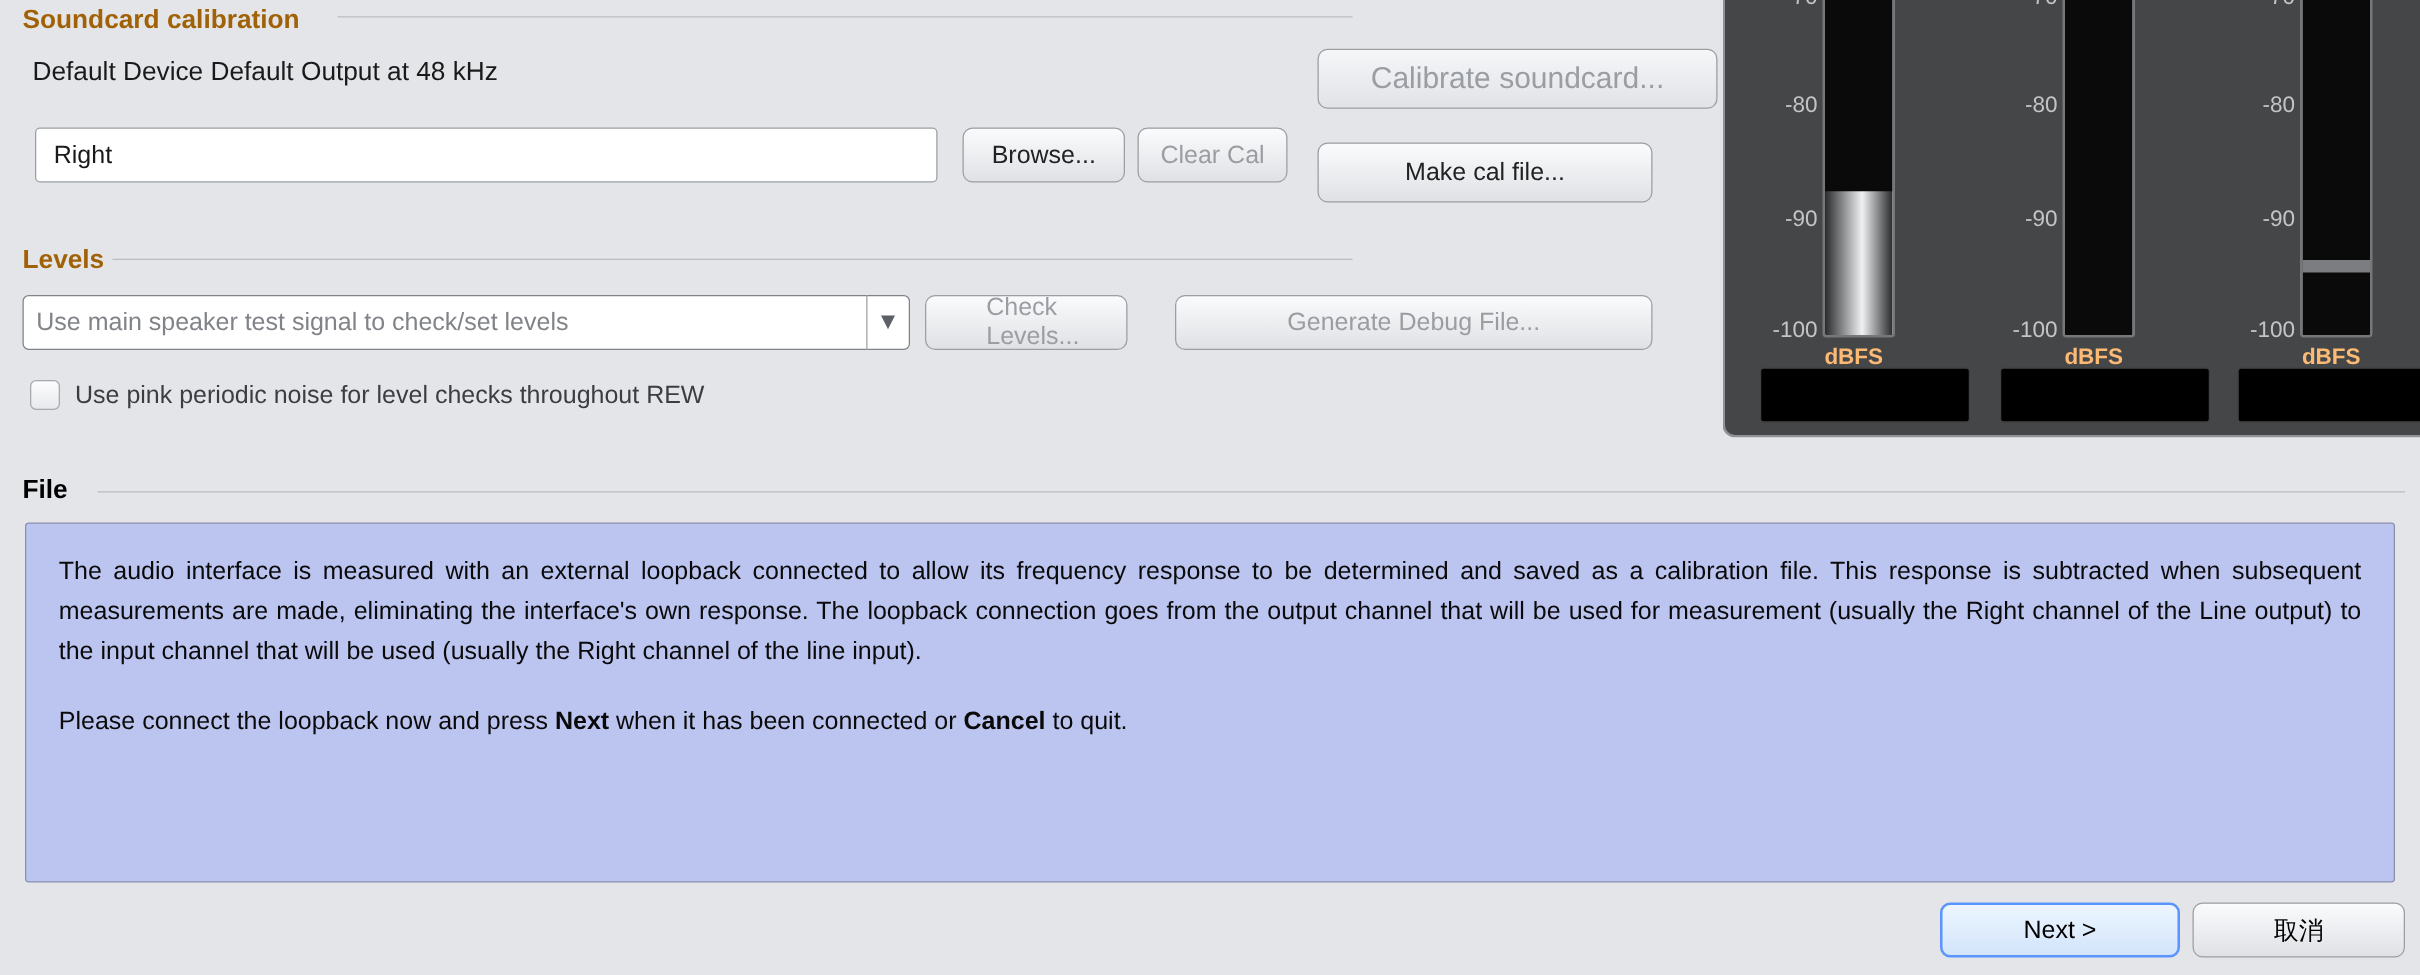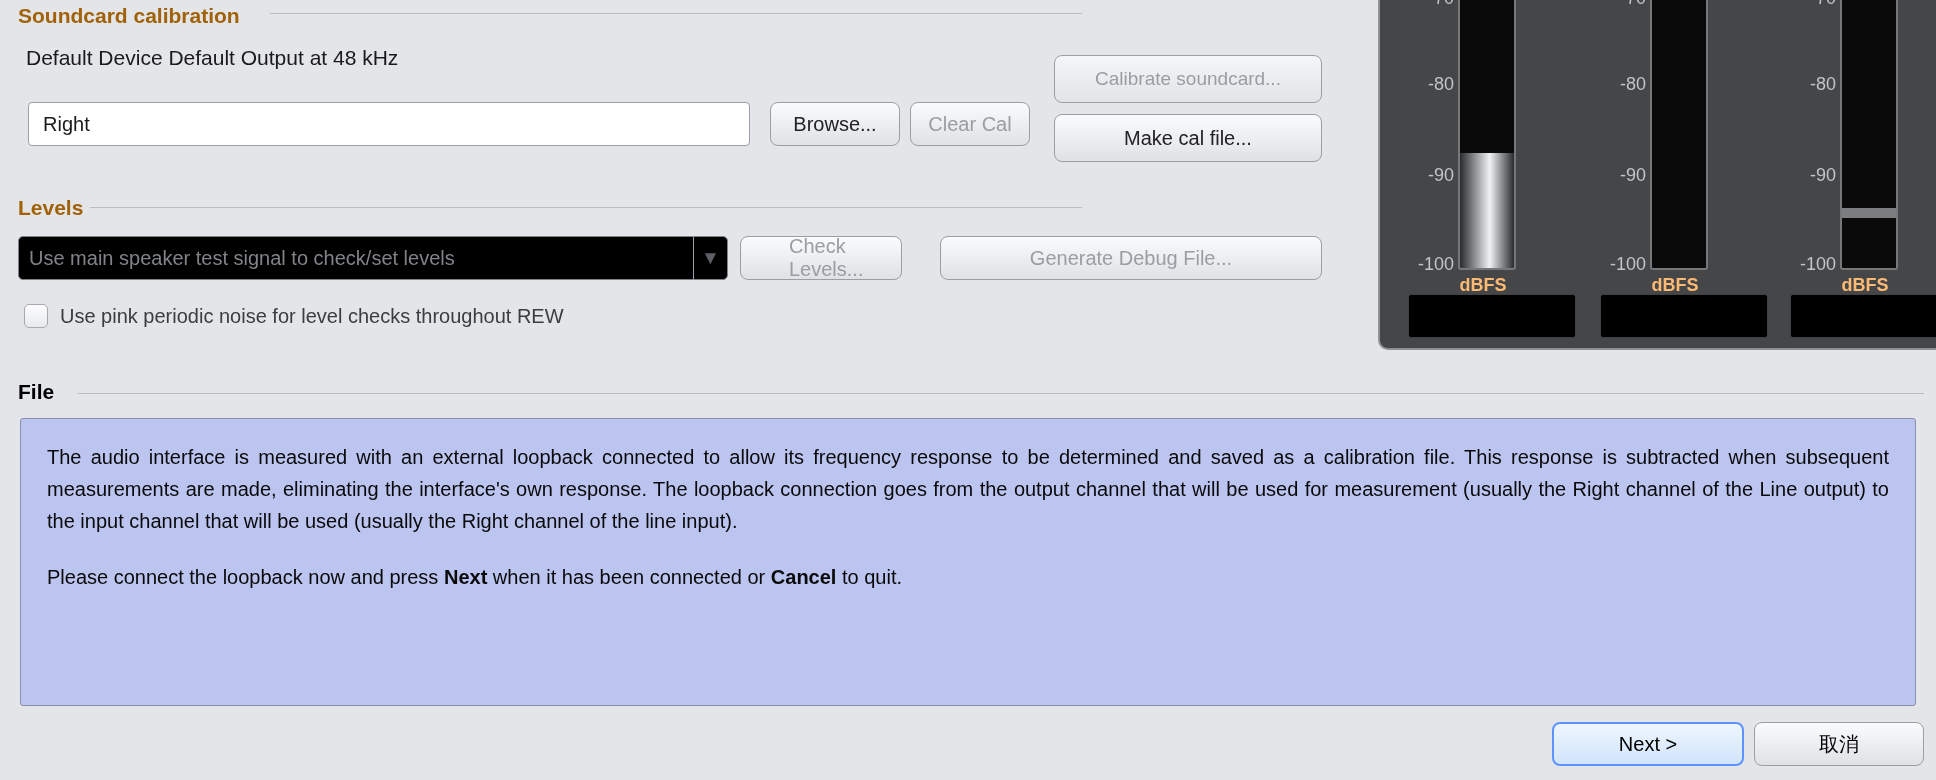--- a/index.html
+++ b/index.html
@@ -15,26 +15,26 @@
 
 .sc-sec .sec-head{padding-top:4px;}
 .device-line{padding:16px 0 0 26px;font-size:21px;color:#1a1a1a;}
 .row1{position:relative;height:56px;margin-top:32px;}
 .cal-input{position:absolute;left:28px;top:0;width:722px;height:44px;background:#fff;border:1px solid #9aa0a6;border-radius:4px;padding:0 14px;font-size:20px;color:#1a1a1a;line-height:42px;}
 .btn{position:absolute;height:44px;border-radius:8px;border:1px solid #9c9ea3;background:linear-gradient(#fafbfc,#dfe1e5);font-size:20px;color:#222;display:flex;align-items:center;justify-content:center;cursor:pointer;}
 .btn.disabled{color:#9a9da2;cursor:default;}
 .btn-browse{left:770px;width:130px;top:0;}
 .btn-clearcal{left:910px;width:120px;top:0;}
 .btn-makecal{left:1054px;width:268px;top:-3px;height:48px;}
-.btn-calibrate{position:absolute;left:1054px;top:55px;width:268px;height:48px;border-radius:8px;border:1px solid #9c9ea3;background:linear-gradient(#f5f6f8,#e1e3e7);display:flex;align-items:center;justify-content:center;font-size:19px;color:#9a9da2;}
+.btn-calibrate{position:absolute;left:1054px;top:39px;width:320px;height:48px;border-radius:8px;border:1px solid #9c9ea3;background:linear-gradient(#f5f6f8,#e1e3e7);display:flex;align-items:center;justify-content:center;font-size:24px;color:#9a9da2;}
 
 
 .lv-sec{margin-top:36px;}
 .lv-row{position:relative;height:52px;margin-top:14px;}
-.combo{position:absolute;left:18px;top:0;width:710px;height:44px;background:#000000;border:1px solid #7f8389;border-radius:5px;display:flex;align-items:center;}
+.combo{position:absolute;left:18px;top:0;width:710px;height:44px;background:#ffffff;border:1px solid #7f8389;border-radius:5px;display:flex;align-items:center;}
 .combo .txt{flex:1;padding-left:10px;color:#808388;font-size:20px;}
 .combo .caret{width:34px;height:44px;border-left:1px solid #9ca0a6;display:flex;align-items:center;justify-content:center;color:#5d6066;}
 .btn-checklvl{left:740px;width:162px;top:0;padding-left:48px;}
 .btn-gendbg{left:940px;width:382px;top:0;}
 .chkrow{position:relative;margin-top:16px;padding-left:24px;display:flex;align-items:center;}
 .checkbox{width:24px;height:24px;border:1px solid #a6a9ae;border-radius:5px;background:linear-gradient(#fdfdfe,#e7e9ec);margin-right:12px;}
 .chklbl{font-size:20px;color:#3b3d40;}
 
 
 .meters{position:absolute;left:1354px;top:0;width:574px;height:350px;background:#444648;border:2px solid #8f9195;border-top:none;border-radius:0 0 10px 10px;padding-top:0;margin-left:24px;}

